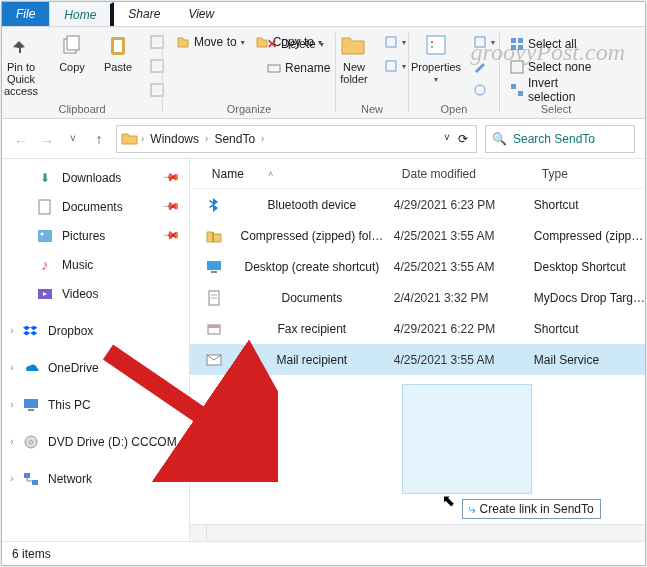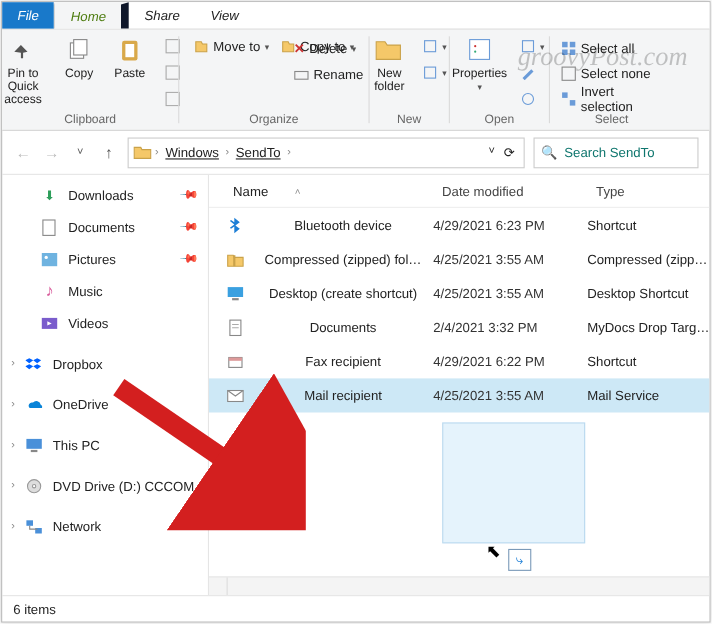--- a/index.html
+++ b/index.html
@@ -2,39 +2,39 @@
 <html><head>
 <meta charset="utf-8">
 <style>
   *{box-sizing:border-box;margin:0;padding:0;font-family:"Segoe UI",Arial,sans-serif;font-size:12px;color:#222;}
   body{background:#fff;width:647px;height:567px;overflow:hidden;position:relative;}
   .window{border:1px solid #bbb;width:645px;height:565px;margin:1px;display:flex;flex-direction:column;background:#fff;box-shadow:0 0 6px rgba(0,0,0,.2);}
   
   .menubar{display:flex;align-items:stretch;height:25px;background:#fff;border-bottom:1px solid #d5d5d5;}
   .menubar .tab{padding:0 14px;display:flex;align-items:center;font-size:12px;cursor:default;font-style:italic;}
   .menubar .file{background:#1979ca;color:#fff;}
-  .menubar .active{background:#f4f5f6;border-top:2px solid #f4f5f6;border-left:1px solid #d5d5d5;border-right:7px solid #0f172a;font-weight:400;color:#4d7c0f;}
+  .menubar .active{background:#f4f5f6;border-top:2px solid #f4f5f6;border-left:1px solid #d5d5d5;border-right:4px solid #0f172a;font-weight:400;color:#0f766e;}
   
   .ribbon{display:flex;height:92px;background:#f4f5f6;border-bottom:1px solid #d5d5d5;position:relative;}
   .group{display:flex;flex-direction:column;align-items:center;justify-content:space-between;padding:4px 6px 2px;}
   .group-sep{width:1px;background:#dadada;margin:6px 0;}
   .group-label{font-size:11px;color:#666;text-align:center;padding:0 0 1px;width:100%;}
   .btns-row{display:flex;gap:6px;align-items:flex-start;flex:1;}
   .bigbtn{display:flex;flex-direction:column;align-items:center;justify-content:flex-start;width:50px;text-align:center;gap:2px;cursor:default;}
   .bigbtn .ico{width:32px;height:28px;display:flex;align-items:center;justify-content:center;}
   .bigbtn span.lbl{font-size:11px;line-height:12px;}
   .midbtns{display:flex;flex-direction:column;gap:2px;justify-content:center;}
   .smallbtn{display:flex;align-items:center;gap:4px;font-size:11px;height:22px;padding:0 4px;cursor:default;}
   .chev{font-size:8px;color:#555;}
   
   .navbar{display:flex;align-items:center;height:40px;padding:0 10px;gap:8px;border-bottom:1px solid #e5e5e5;}
   .navbtn{width:18px;text-align:center;color:#555;font-size:14px;cursor:default;}
   .navbtn.dis{color:#bbb;}
   .addr{flex:1;display:flex;align-items:center;border:1px solid #ccc;height:28px;padding:0 4px;gap:2px;}
-  .crumb{padding:0 4px;font-size:12px;text-decoration:underline;}
+  .crumb{padding:0 4px;font-size:12px;}
   .csep{color:#888;font-size:10px;}
   .addr-end{margin-left:auto;display:flex;gap:8px;padding-right:4px;color:#666;}
   .search{width:150px;border:1px solid #ccc;height:28px;display:flex;align-items:center;padding:0 6px;gap:6px;color:#777;}
   
   .body{flex:1;display:flex;overflow:hidden;}
   .side{width:188px;border-right:1px solid #e5e5e5;overflow-y:auto;padding:4px 0;}
   .sitem{display:flex;align-items:center;gap:8px;height:29px;padding:0 10px 0 34px;position:relative;cursor:default;}
   .sitem.l2{padding-left:20px;}
   .sitem .exp{position:absolute;left:4px;color:#888;font-size:10px;width:12px;text-align:center;}
   .sitem .pin{margin-left:auto;color:#888;transform:rotate(45deg);font-size:11px;}
@@ -471,20 +471,21 @@
           </div>
         <div class="n">Mail recipient</div>
         <div class="d">4/25/2021 3:55 AM</div>
         <div class="t">Mail Service</div>
       </div>
 
       <div class="dropzone"></div>
       <div class="cursor">⬉</div>
       <div class="linklabel">
         <span style="color:#1e7fd6">⤷</span>
+        <span>Create link in SendTo</span>
       </div>
 
       <div style="flex:1"></div>
       <div class="scroll-h"></div>
     </div>
   </div>
 
   <div class="status">
     <span>6 items</span>
   </div>

